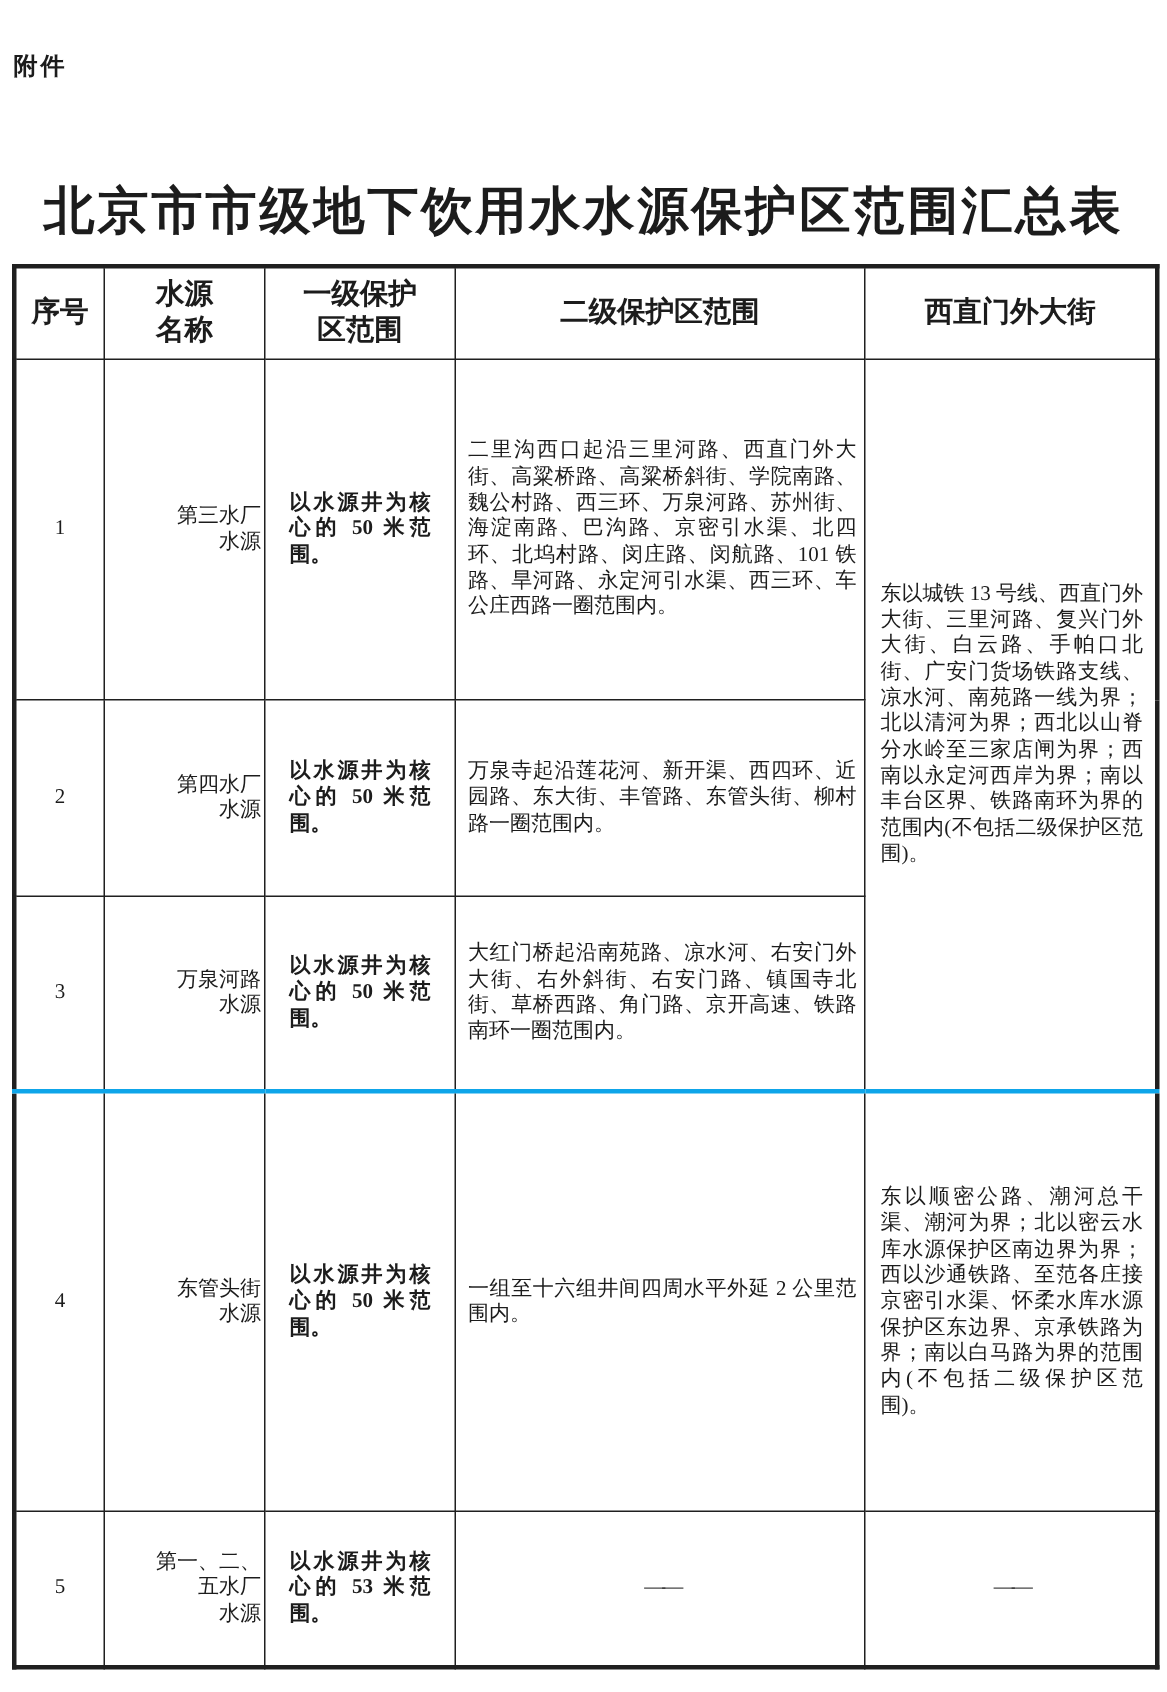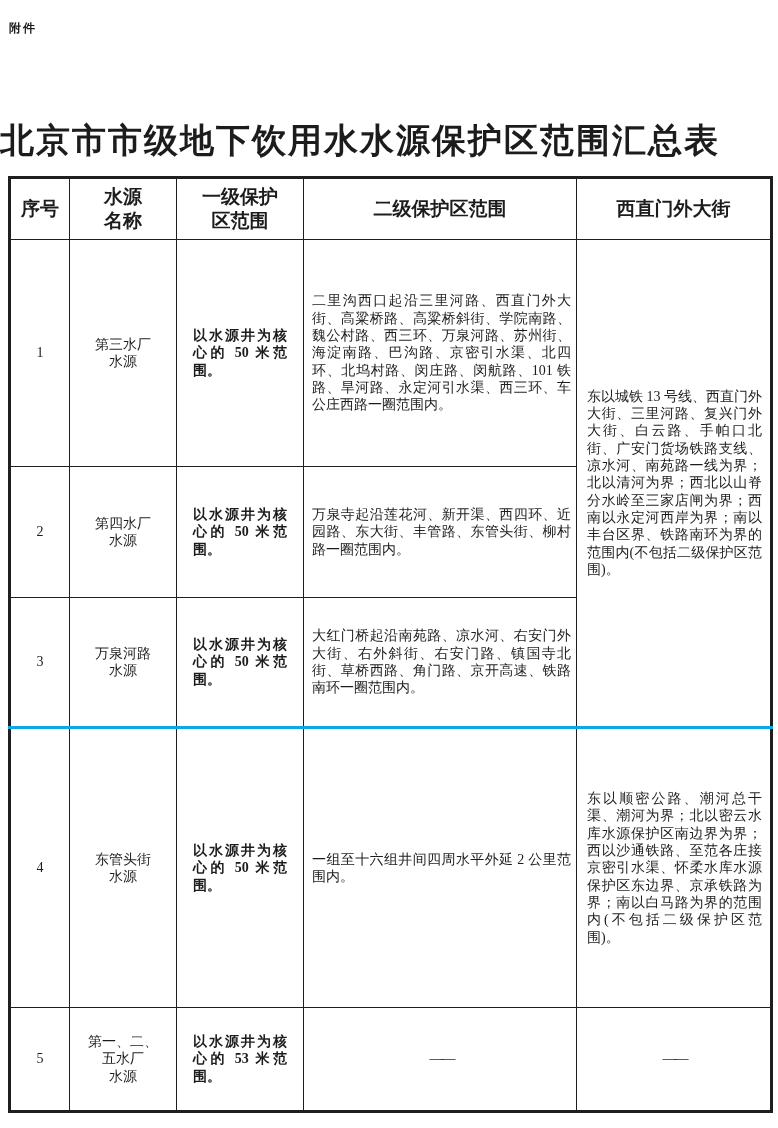--- a/index.html
+++ b/index.html
@@ -11,32 +11,33 @@
     width: 778px;
     height: 1128px;
     position: relative;
     font-family: "Liberation Serif", "DejaVu Serif", serif;
     color: #1c1c1c;
     overflow: hidden;
   }
   .attachment-label {
     position: absolute;
     left: 9px;
-    top: 20px;
+    top: 34px;
     font-family: "Liberation Sans", "DejaVu Sans", sans-serif;
     font-weight: bold;
-    font-size: 12px;
+    font-size: 16px;
     letter-spacing: 2px;
   }
   .page-title {
     position: absolute;
     left: 0;
     right: 0;
     top: 118px;
     margin: 0;
+    text-align: center;
     font-size: 34px;
     font-weight: bold;
     letter-spacing: 2px;
     white-space: nowrap;
   }
   table.summary {
     position: absolute;
     left: 8px;
     top: 176px;
     width: 762px;
@@ -76,21 +77,21 @@
     padding: 0 2px;
   }
   table.summary td {
     font-size: 14px;
     line-height: 1.24;
   }
   td.cell-num {
     text-align: center;
   }
   td.cell-name {
-    text-align: center;
+    text-align: right;
     white-space: pre-line;
     padding: 0 2px;
   }
   td.cell-l1 {
     text-align: justify;
     text-justify: inter-character;
     word-break: break-all;
     padding: 0 16px;
     font-weight: bold;
   }

